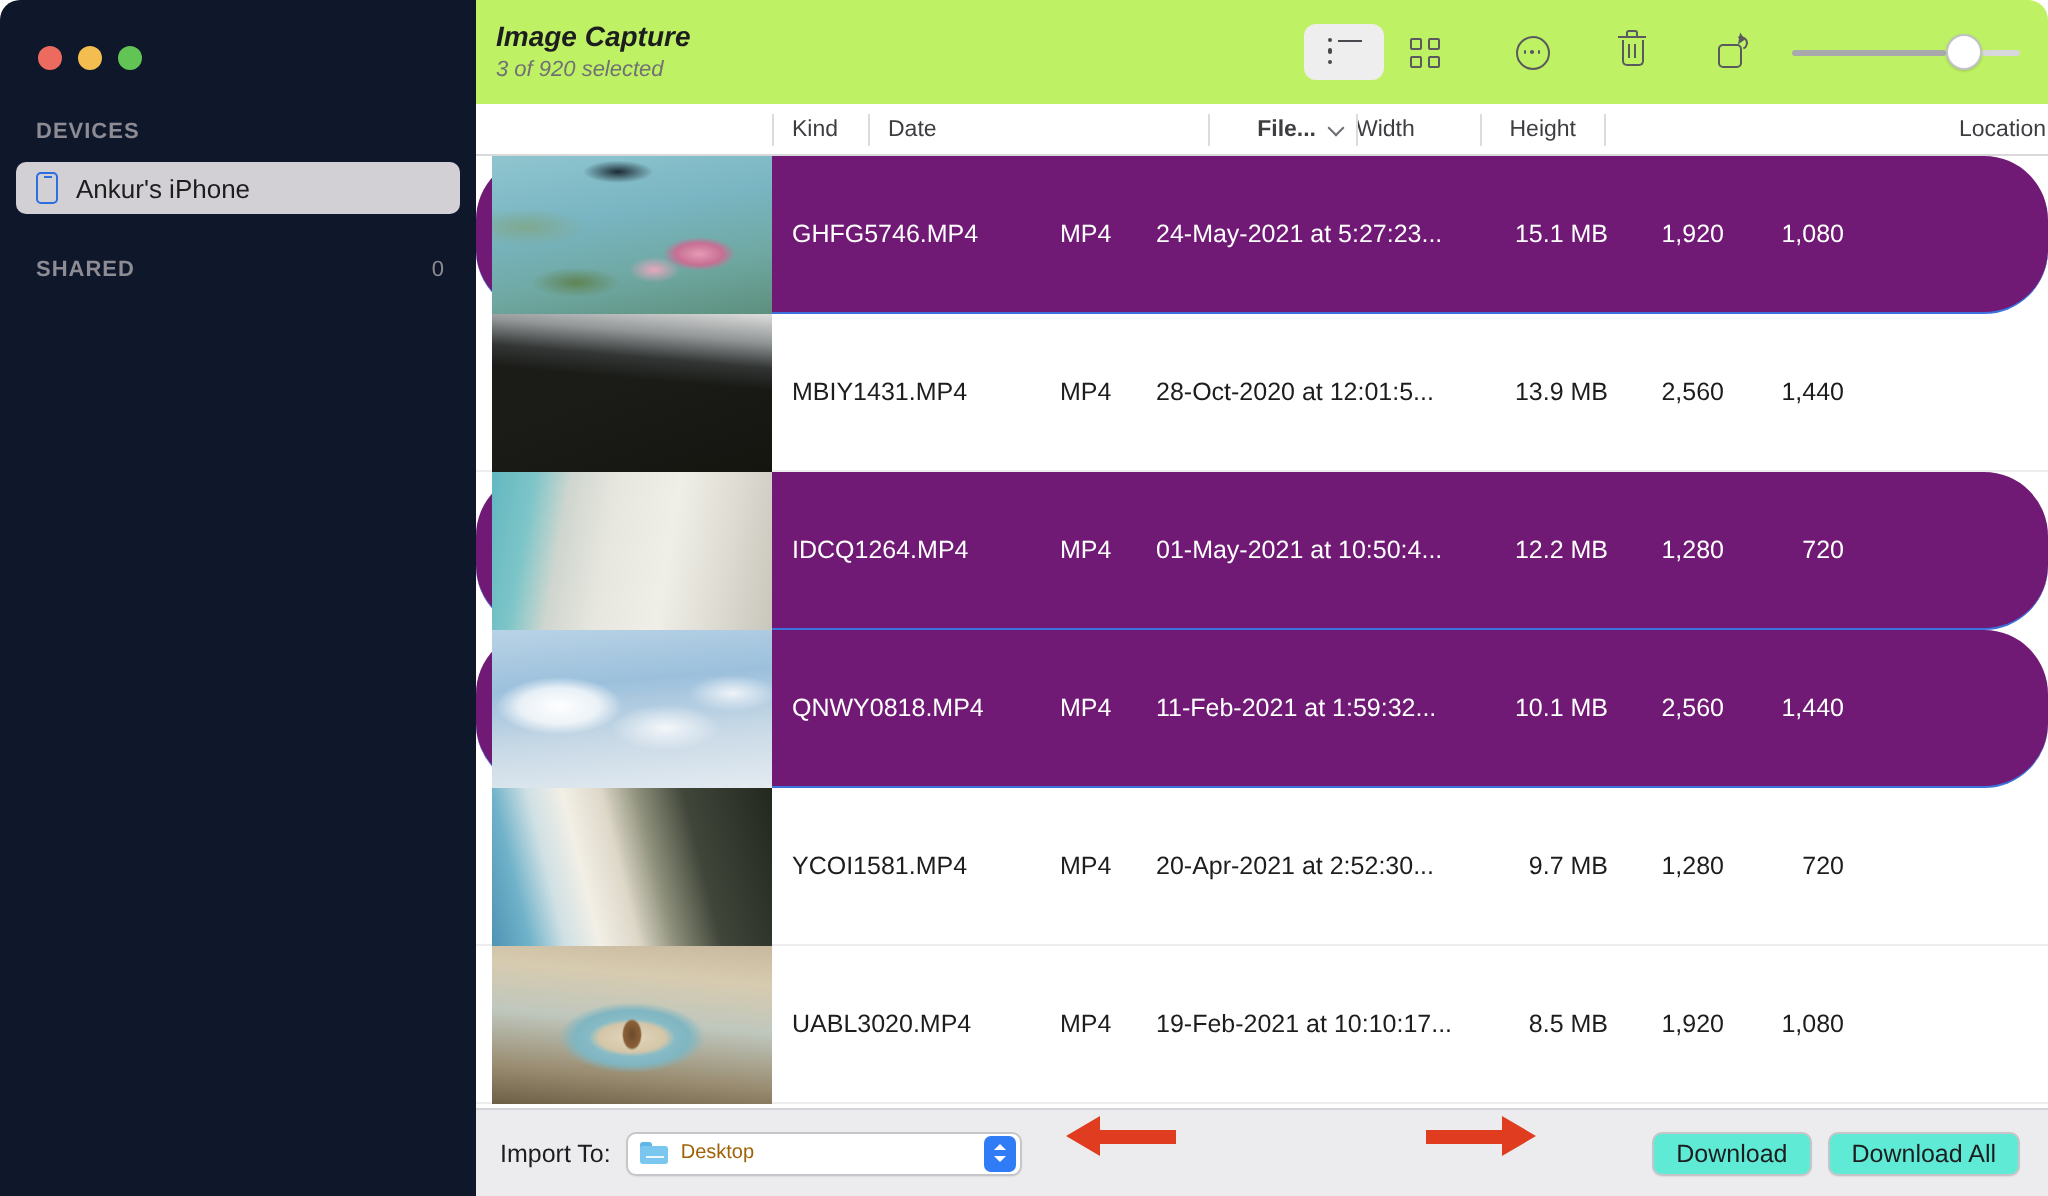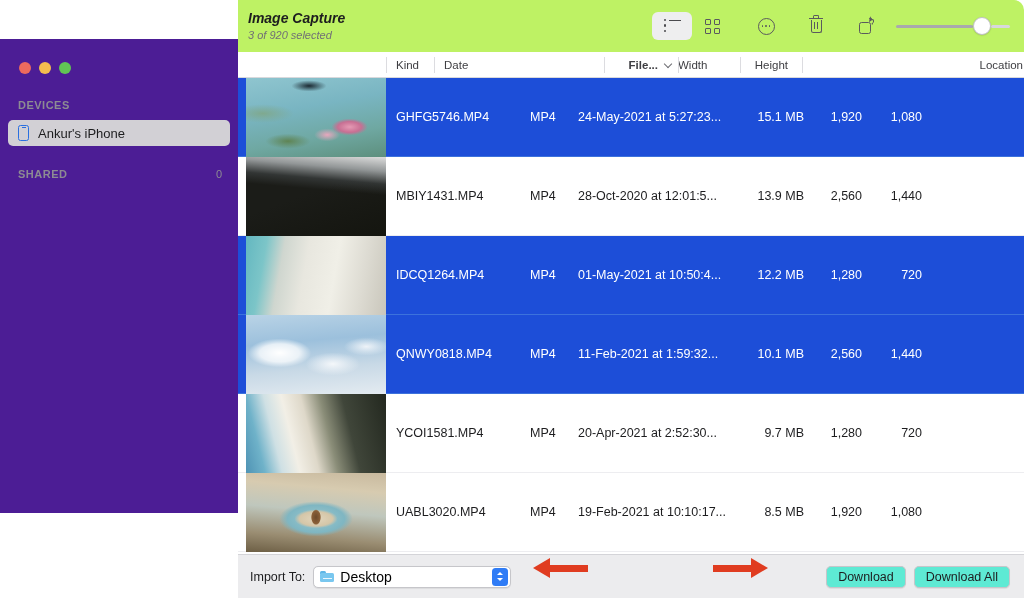--- a/index.html
+++ b/index.html
@@ -19,25 +19,24 @@
     height: 598px;
     display: flex;
     background: #ffffff;
     border-radius: 10px 10px 0 0;
     overflow: hidden;
   }
 
   
   .sidebar {
     width: 238px;
-    height: 474px;
-    background: #4c1d95;
+    height: 598px;
+    background: #0f172a;
     flex: 0 0 238px;
     position: relative;
-    margin-top: 39px;
   }
 
   .traffic-lights {
     display: flex;
     align-items: center;
     gap: 8px;
     padding: 15px 0 0 19px;
     height: 42px;
   }
   .tl {
@@ -289,21 +288,21 @@
     position: relative;
   }
   .row {
     height: 79px;
     display: flex;
     align-items: center;
     position: relative;
     background: #ffffff;
     border-bottom: 1px solid #ededf0;
   }
-  .row.selected { background: #1d4ed8; border-bottom-color: #3c72dc; }
+  .row.selected { background: #701a75; border-bottom-color: #3c72dc; border-radius: 32px; }
   .row.selected + .row.selected { border-top: none; }
 
   .thumb {
     width: 140px; height: 79px;
     flex: 0 0 140px;
     margin-left: 8px;
     overflow: hidden;
     position: relative;
     background: #222;
   }
@@ -365,22 +364,22 @@
   }
   .folder-icon .tab {
     position: absolute; top: 0; left: 0; width: 6px; height: 3px;
     background: #5fb6e6; border-radius: 1.5px 1.5px 0 0;
   }
   .folder-icon .line {
     position: absolute; bottom: 3px; left: 2.5px; width: 9px; height: 1px;
     background: #ffffff; opacity: 0.85;
   }
   .select-value {
-    font-size: 14px;
-    color: #000000;
+    font-size: 10px;
+    color: #a16207;
     flex: 1 1 auto;
     white-space: nowrap;
     overflow: hidden;
   }
   .stepper {
     width: 16px; height: 18px;
     background: #2f7cf6;
     border-radius: 3.5px;
     display: flex; flex-direction: column;
     align-items: center; justify-content: center;

